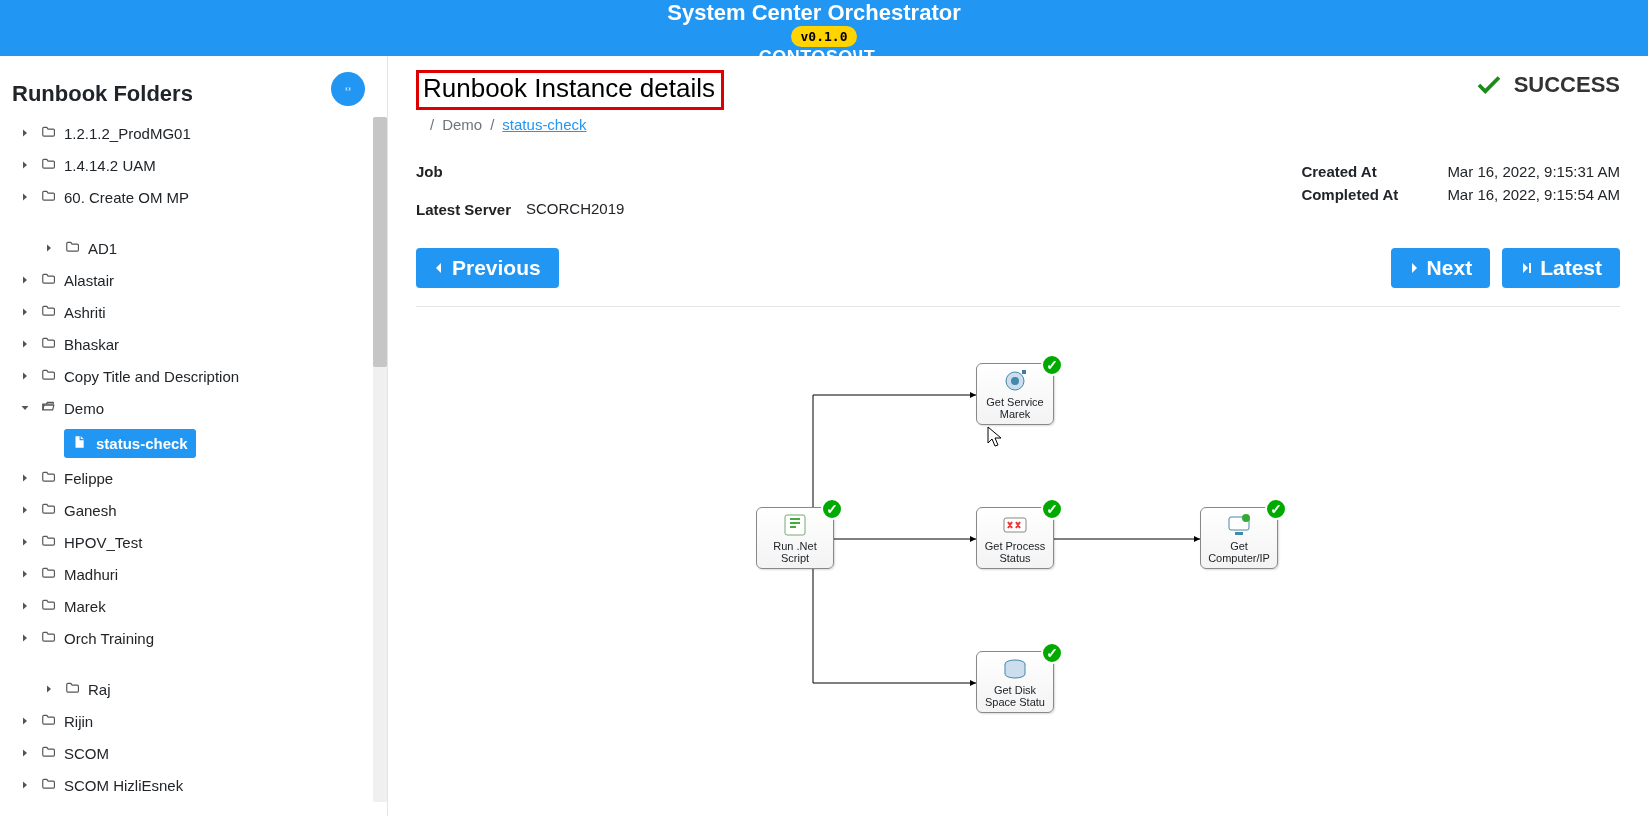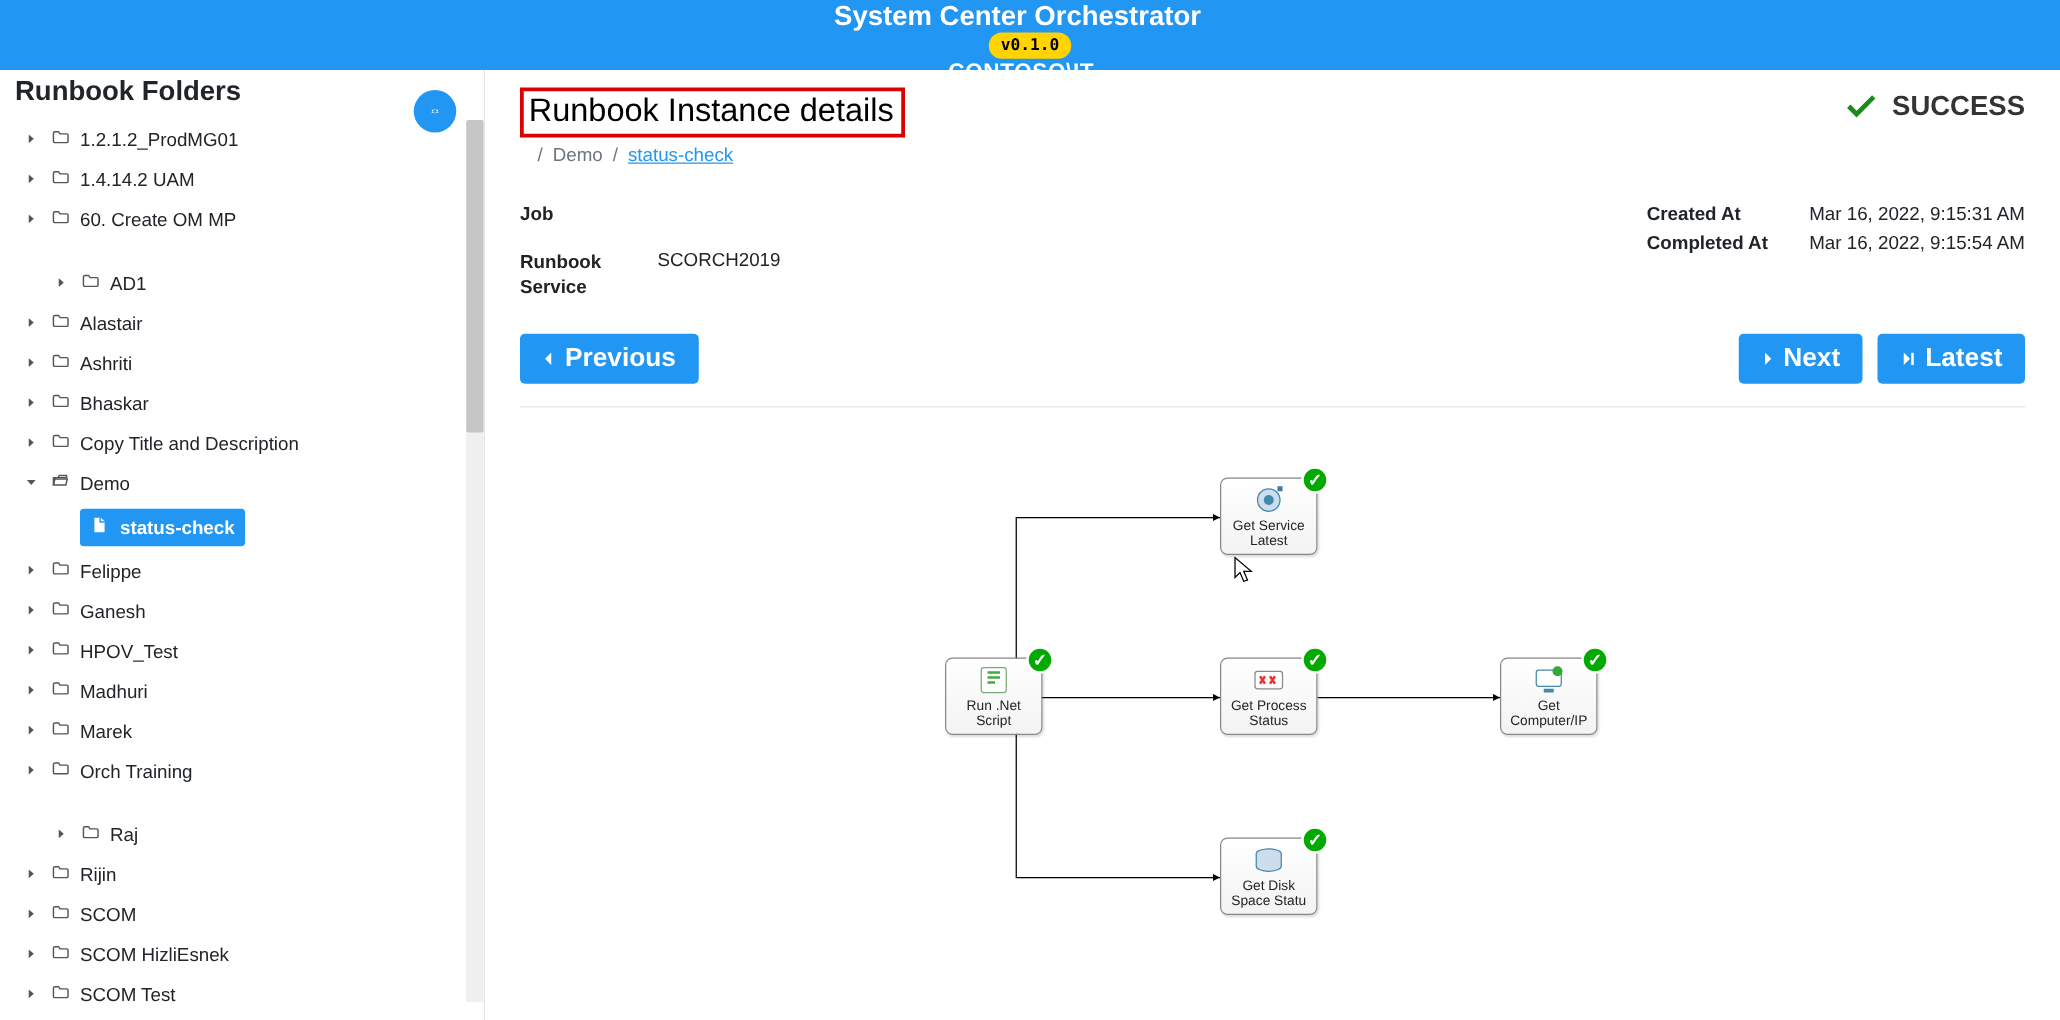--- a/index.html
+++ b/index.html
@@ -6,21 +6,21 @@
   html, body { width: 1648px; height: 816px; font-family: "Segoe UI", Arial, sans-serif; color: #212529; background:#fff; overflow:hidden; }
   
   .topbar { height: 56px; background:#2196f3; color:#fff; display:flex; align-items:center; padding:0 12px;flex-direction:column; }
   .topbar-title { font-size:22px; font-weight:700; margin-right:20px; }
   .version-pill { background:#ffd400; color:#000; font-weight:700; border-radius:12px; padding:3px 10px; font-size:13px; font-family:monospace; }
   .topbar-spacer { flex:1; }
   .topbar-user { font-size:18px; font-weight:700; margin-right:14px; letter-spacing:.5px;}
   .topbar-icon { width:24px; height:24px; margin-left:8px; display:flex; align-items:center; justify-content:center; cursor:pointer; }
   
   .body-wrap { display:flex; height:calc(816px - 56px); }
-  .sidebar { width:388px; position:relative; border-right:1px solid #e5e5e5; padding:4px 0 0 12px; }
+  .sidebar { width:388px; position:relative; border-right:1px solid #e5e5e5; padding:25px 0 0 12px; }
   .sidebar-title { font-size:22px; font-weight:700; margin-bottom:10px; }
   .collapse-btn { position:absolute; right:22px; top:16px; width:34px; height:34px; border-radius:50%; background:#2196f3; color:#fff; display:flex; align-items:center; justify-content:center; cursor:pointer; font-size:16px; }
   .scroll-area { height:calc(100% - 50px); overflow:hidden; position:relative; }
   .tree { list-style:none; font-size:15px; }
   .tree li { display:flex; align-items:center; height:32px; padding-left:4px; }
   .tree li .chev { width:18px; text-align:center; color:#555; cursor:pointer; margin-right:6px; }
   .tree li .foldericon { width:18px; margin-right:6px; color:#555; }
   .tree li.indent1 { padding-left:28px;margin-top:19px; }
   .tree li.indent2 { padding-left:52px; }
   .tree li.selected-row span.file-badge { background:#2196f3; color:#fff; padding:5px 8px; border-radius:3px; display:inline-flex; align-items:center; font-weight:600;}
@@ -36,21 +36,21 @@
   .title-box h1 { font-size:26px; font-weight:500; color:#000; }
   .breadcrumb { font-size:15px; color:#6c757d; margin:6px 0 0 14px; display:flex; gap:8px; align-items:center; }
   .breadcrumb a { color:#2196f3; text-decoration:underline; }
   .status-block { margin-left:auto; display:flex; align-items:center; font-size:22px; font-weight:600; color:#333; }
   .status-block svg { margin-right:10px; }
   .meta-grid { display:flex; margin-top:30px; }
   .meta-left { width:560px; font-size:15px; }
   .meta-left .row { display:flex; margin-bottom:8px; }
   .meta-left .k { width:110px; font-weight:700; color:#222; }
   .meta-right { margin-left:auto; font-size:15px; }
-  .meta-right .row { display:flex; margin-bottom:6px; }
+  .meta-right .row { display:flex; margin-bottom:6px;gap:16px; }
   .meta-right .k { width:130px; font-weight:700; }
   .btnbar { display:flex; margin-top:20px; border-bottom:1px solid #e5e5e5; padding-bottom:18px; }
   .btn { background:#2196f3; color:#fff; border:none; border-radius:4px; padding:8px 18px; font-size:21px; font-weight:600; cursor:pointer; display:inline-flex; align-items:center; gap:8px;}
   .btn svg { fill:#fff; }
   .btnbar .right { margin-left:auto; display:flex; gap:12px; }
   
   .diagram { position:relative; height:440px; margin-top:20px; }
   .node { position:absolute; width:78px; border:1px solid #888; border-radius:6px; background:linear-gradient(#fff,#f3f3f3); font-size:11px; text-align:center; padding:4px 2px 4px 2px; box-shadow:1px 1px 2px rgba(0,0,0,.15);}
   .node .icon-slot { height:26px; display:flex; align-items:center; justify-content:center; margin-bottom:2px;}
   .node .badge-ok { position:absolute; top:-10px; right:-10px; width:22px; height:22px; border-radius:50%; background:#0a0; color:#fff; display:flex; align-items:center; justify-content:center; font-size:14px; font-weight:bold; border:2px solid #fff;}
@@ -306,21 +306,21 @@
       </div>
     </div>
 
     <div class="meta-grid">
       <div class="meta-left">
         <div class="row">
           <span class="k">Job</span>
           <span></span>
         </div>
         <div class="row" style="margin-top:20px;">
-          <span class="k" style="line-height:1.3">Runbook Service</span>
+          <span class="k" style="line-height:1.3">Latest Server</span>
           <span>SCORCH2019</span>
         </div>
       </div>
       <div class="meta-right">
         <div class="row">
           <span class="k">Created At</span>
           <span>Mar 16, 2022, 9:15:31 AM</span>
         </div>
         <div class="row">
           <span class="k">Completed At</span>
@@ -379,21 +379,21 @@
           </div>
           <div class="node" style="left: 560px; top: 36px;">
             <div class="badge-ok">✓</div>
             <div class="icon-slot">
               <svg width="26" height="26">
                 <circle cx="13" cy="13" r="9" fill="#cde" stroke="#48a"></circle>
                 <circle cx="13" cy="13" r="4" fill="#48a"></circle>
                 <rect x="20" y="2" width="4" height="4" fill="#47a"></rect>
               </svg>
             </div>
-            <div>Get Service Latest</div>
+            <div>Get Service Marek</div>
           </div>
           <div class="node" style="left: 560px; top: 180px;">
             <div class="badge-ok">✓</div>
             <div class="icon-slot">
               <svg width="26" height="26">
                 <rect x="2" y="6" width="22" height="14" rx="2" fill="#fff" stroke="#888"></rect>
                 <path d="M6 10l4 6M10 10l-4 6M14 10l4 6M18 10l-4 6" stroke="#e33" stroke-width="2"></path>
               </svg>
             </div>
             <div>Get Process Status</div>

